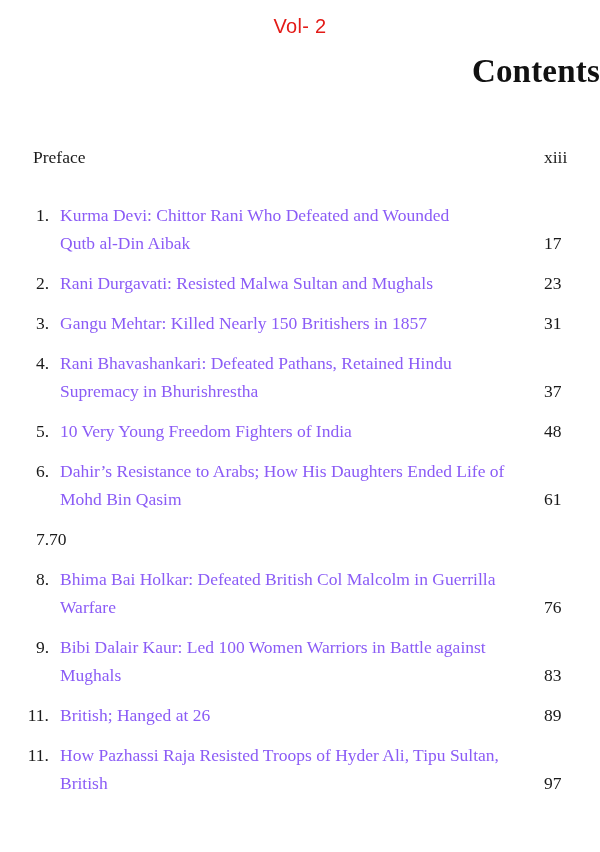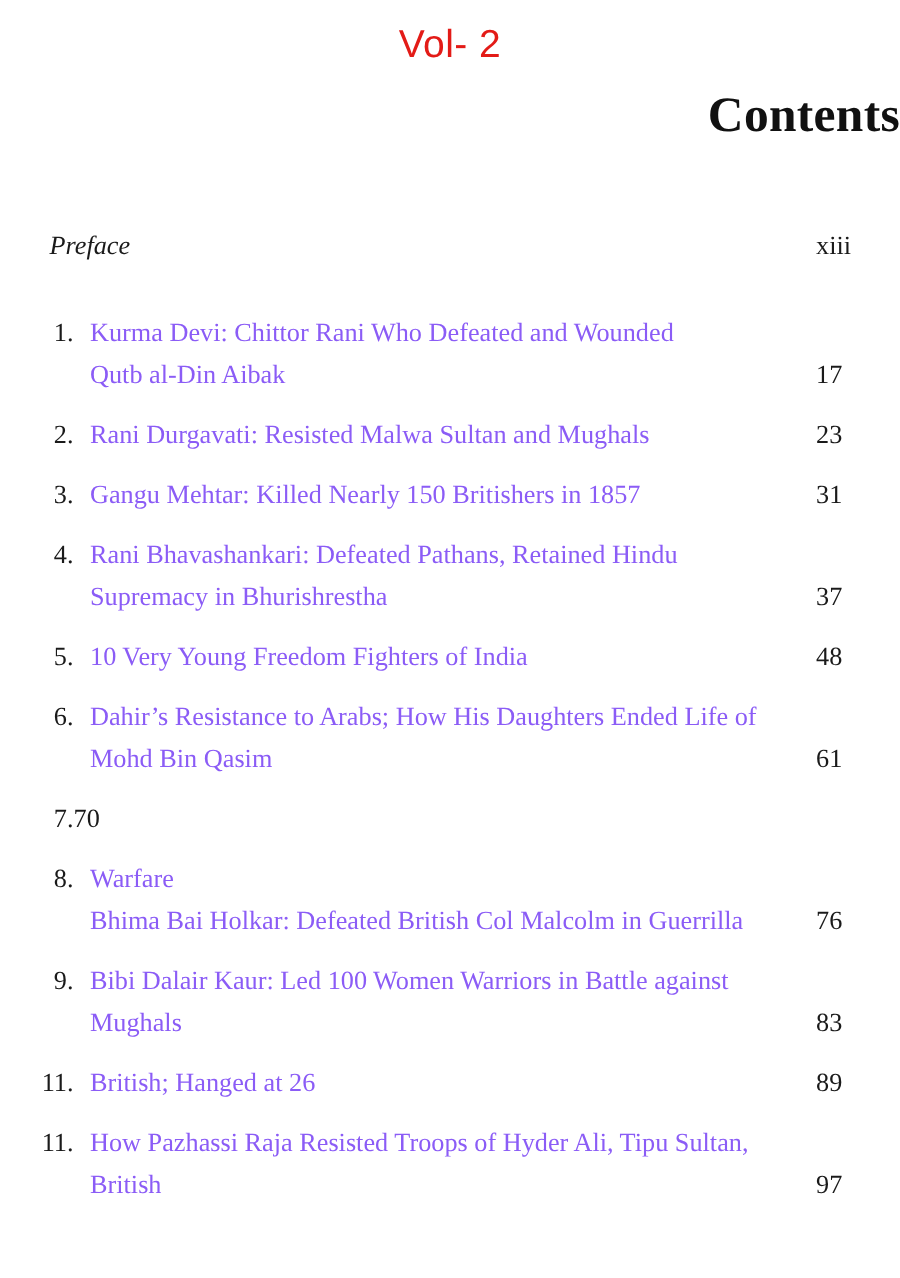--- a/index.html
+++ b/index.html
@@ -22,21 +22,21 @@
     box-sizing: border-box;
     background: #ffffff;
     position: relative;
   }
 
   
   .vol-label {
     text-align: center;
     color: #e31b17;
     font-family: "Liberation Sans", "DejaVu Sans", sans-serif;
-    font-size: 26px;
+    font-size: 20px;
     font-weight: 400;
     letter-spacing: 0.3px;
     line-height: 1;
     padding-top: 16px;
   }
 
   .contents-title {
     text-align: right;
     font-family: "Liberation Serif", "DejaVu Serif", serif;
     font-size: 33px;
@@ -85,21 +85,20 @@
 
   .title-cell .ln {
     display: block;
     white-space: nowrap;
   }
 
   .preface-title {
     flex: 1 1 auto;
     font-size: 17.5px;
     line-height: 28px;
-    font-style: italic;
     color: #1a1a1a;
     padding-left: 11px;
   }
 
   .page-num {
     flex: 0 0 34px;
     width: 34px;
     font-size: 17.5px;
     line-height: 28px;
     color: #1a1a1a;
@@ -173,22 +172,22 @@
           </div>
           <div class="page-num">61</div>
         </div>
         <div class="toc-row">
           <div class="num">7.</div>
           <div class="page-num">70</div>
         </div>
         <div class="toc-row">
           <div class="num">8.</div>
           <div class="title-cell">
+            <span class="ln">Bhima Bai Holkar: Defeated British Col Malcolm in Guerrilla</span>
             <span class="ln">Warfare</span>
-            <span class="ln">Bhima Bai Holkar: Defeated British Col Malcolm in Guerrilla</span>
           </div>
           <div class="page-num">76</div>
         </div>
         <div class="toc-row">
           <div class="num">9.</div>
           <div class="title-cell">
             <span class="ln">Bibi Dalair Kaur: Led 100 Women Warriors in Battle against</span>
             <span class="ln">Mughals</span>
           </div>
           <div class="page-num">83</div>

